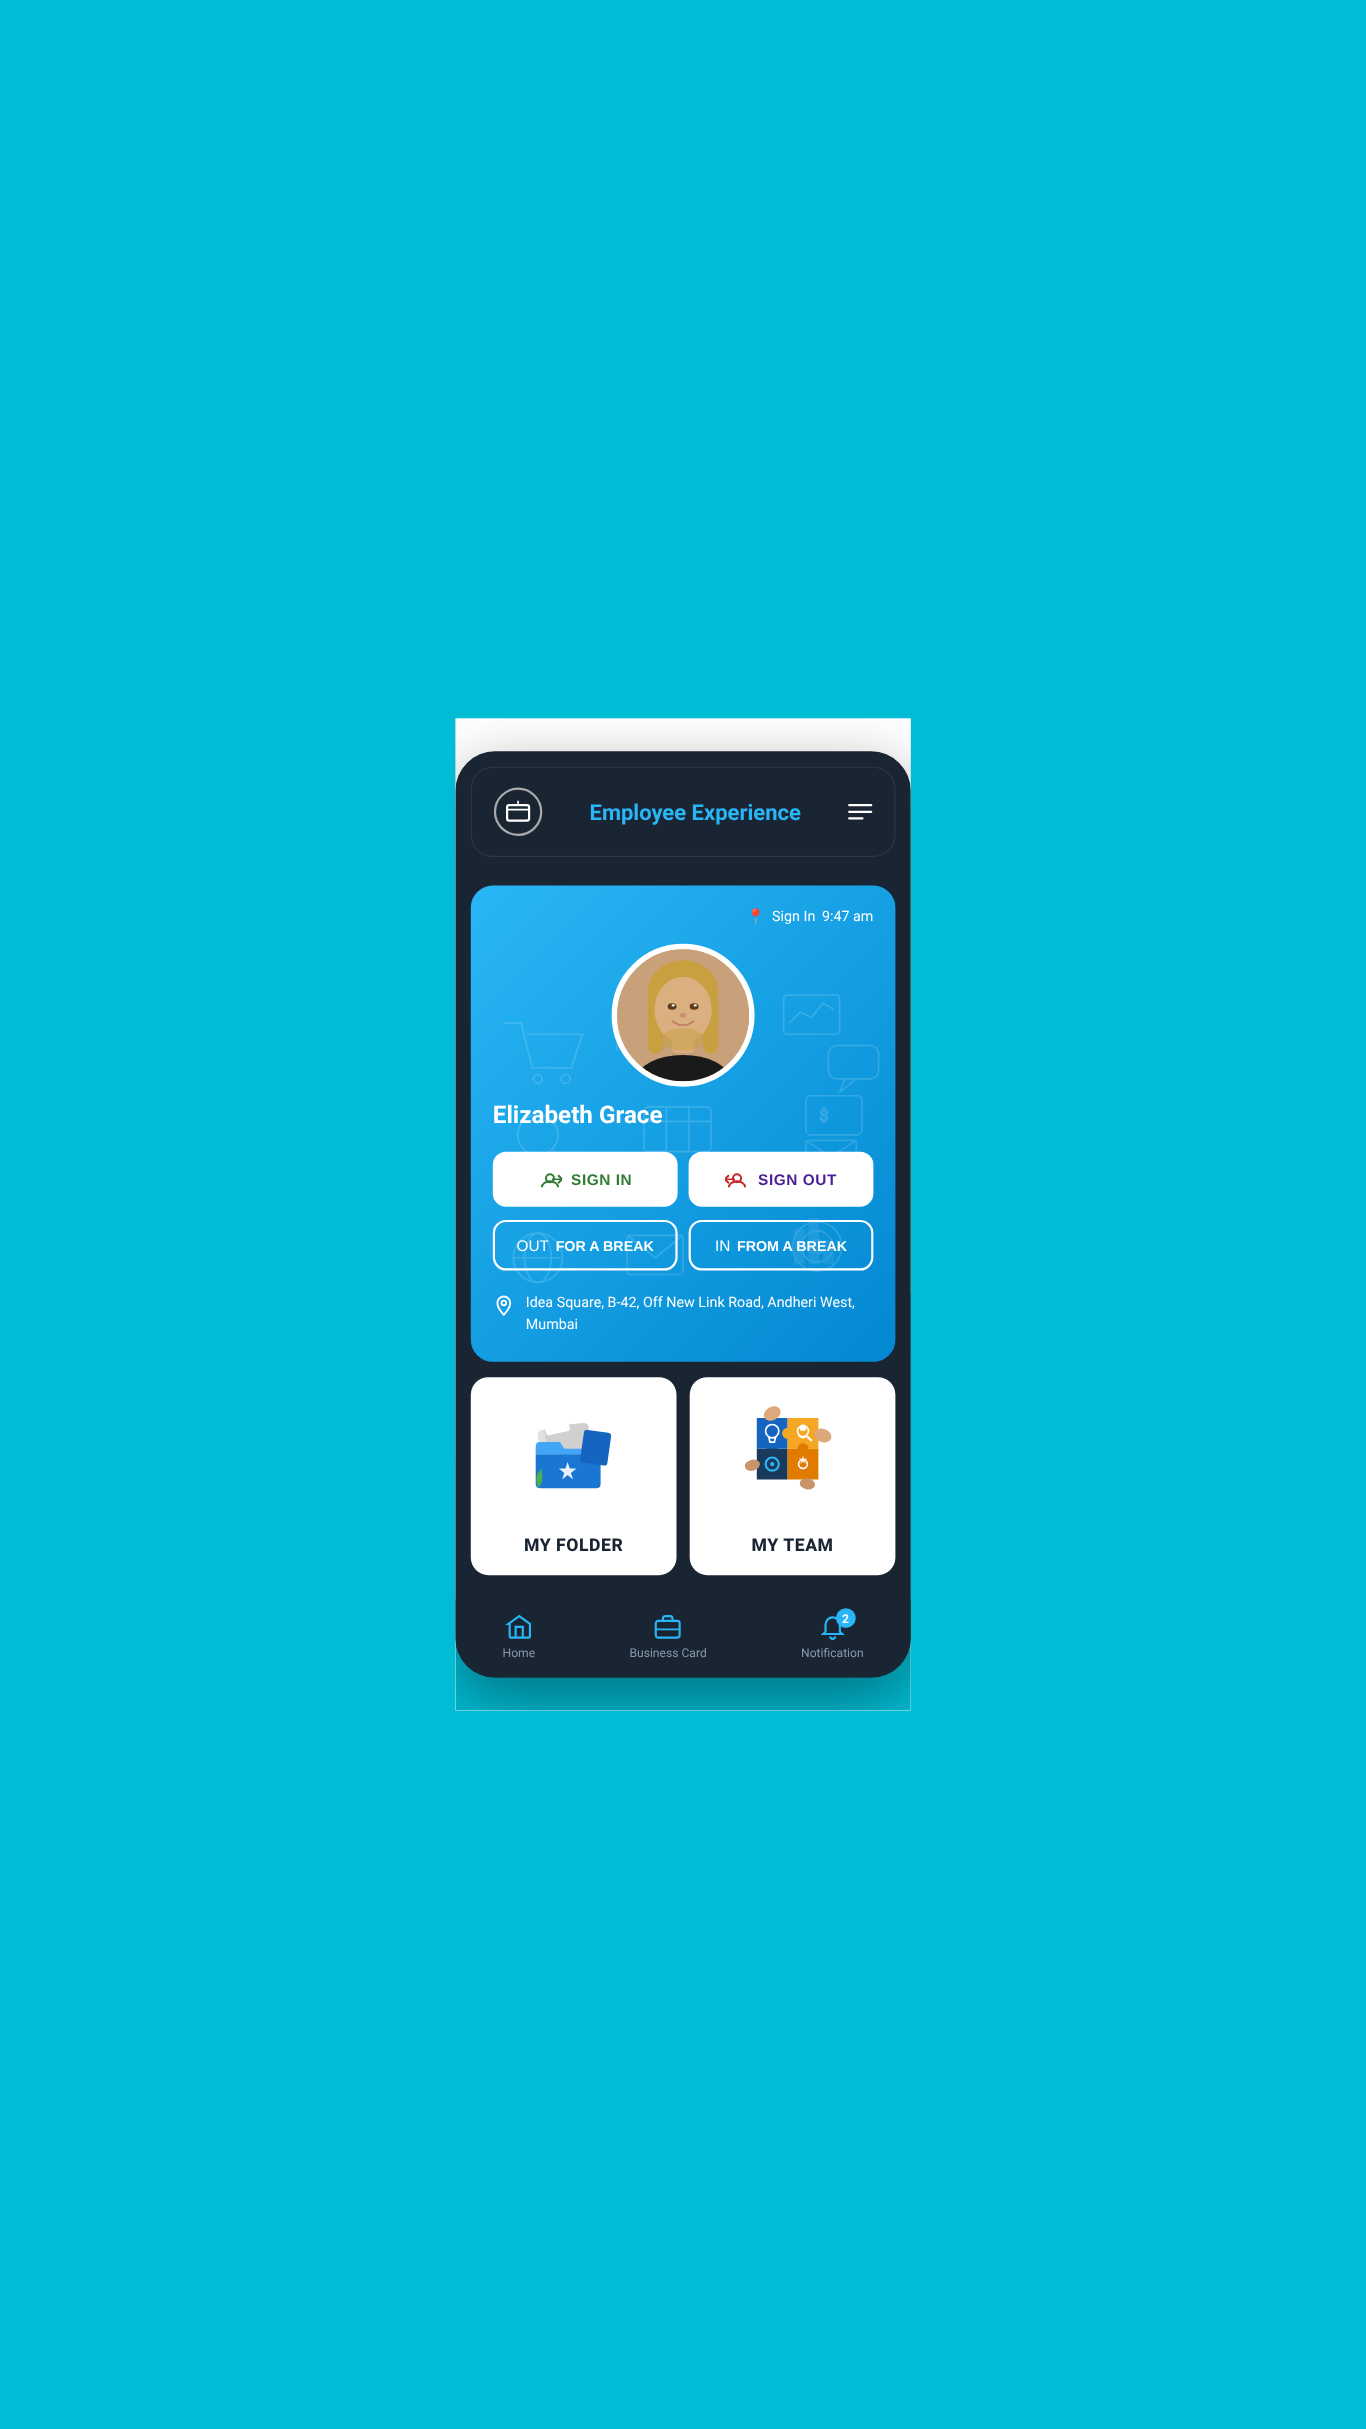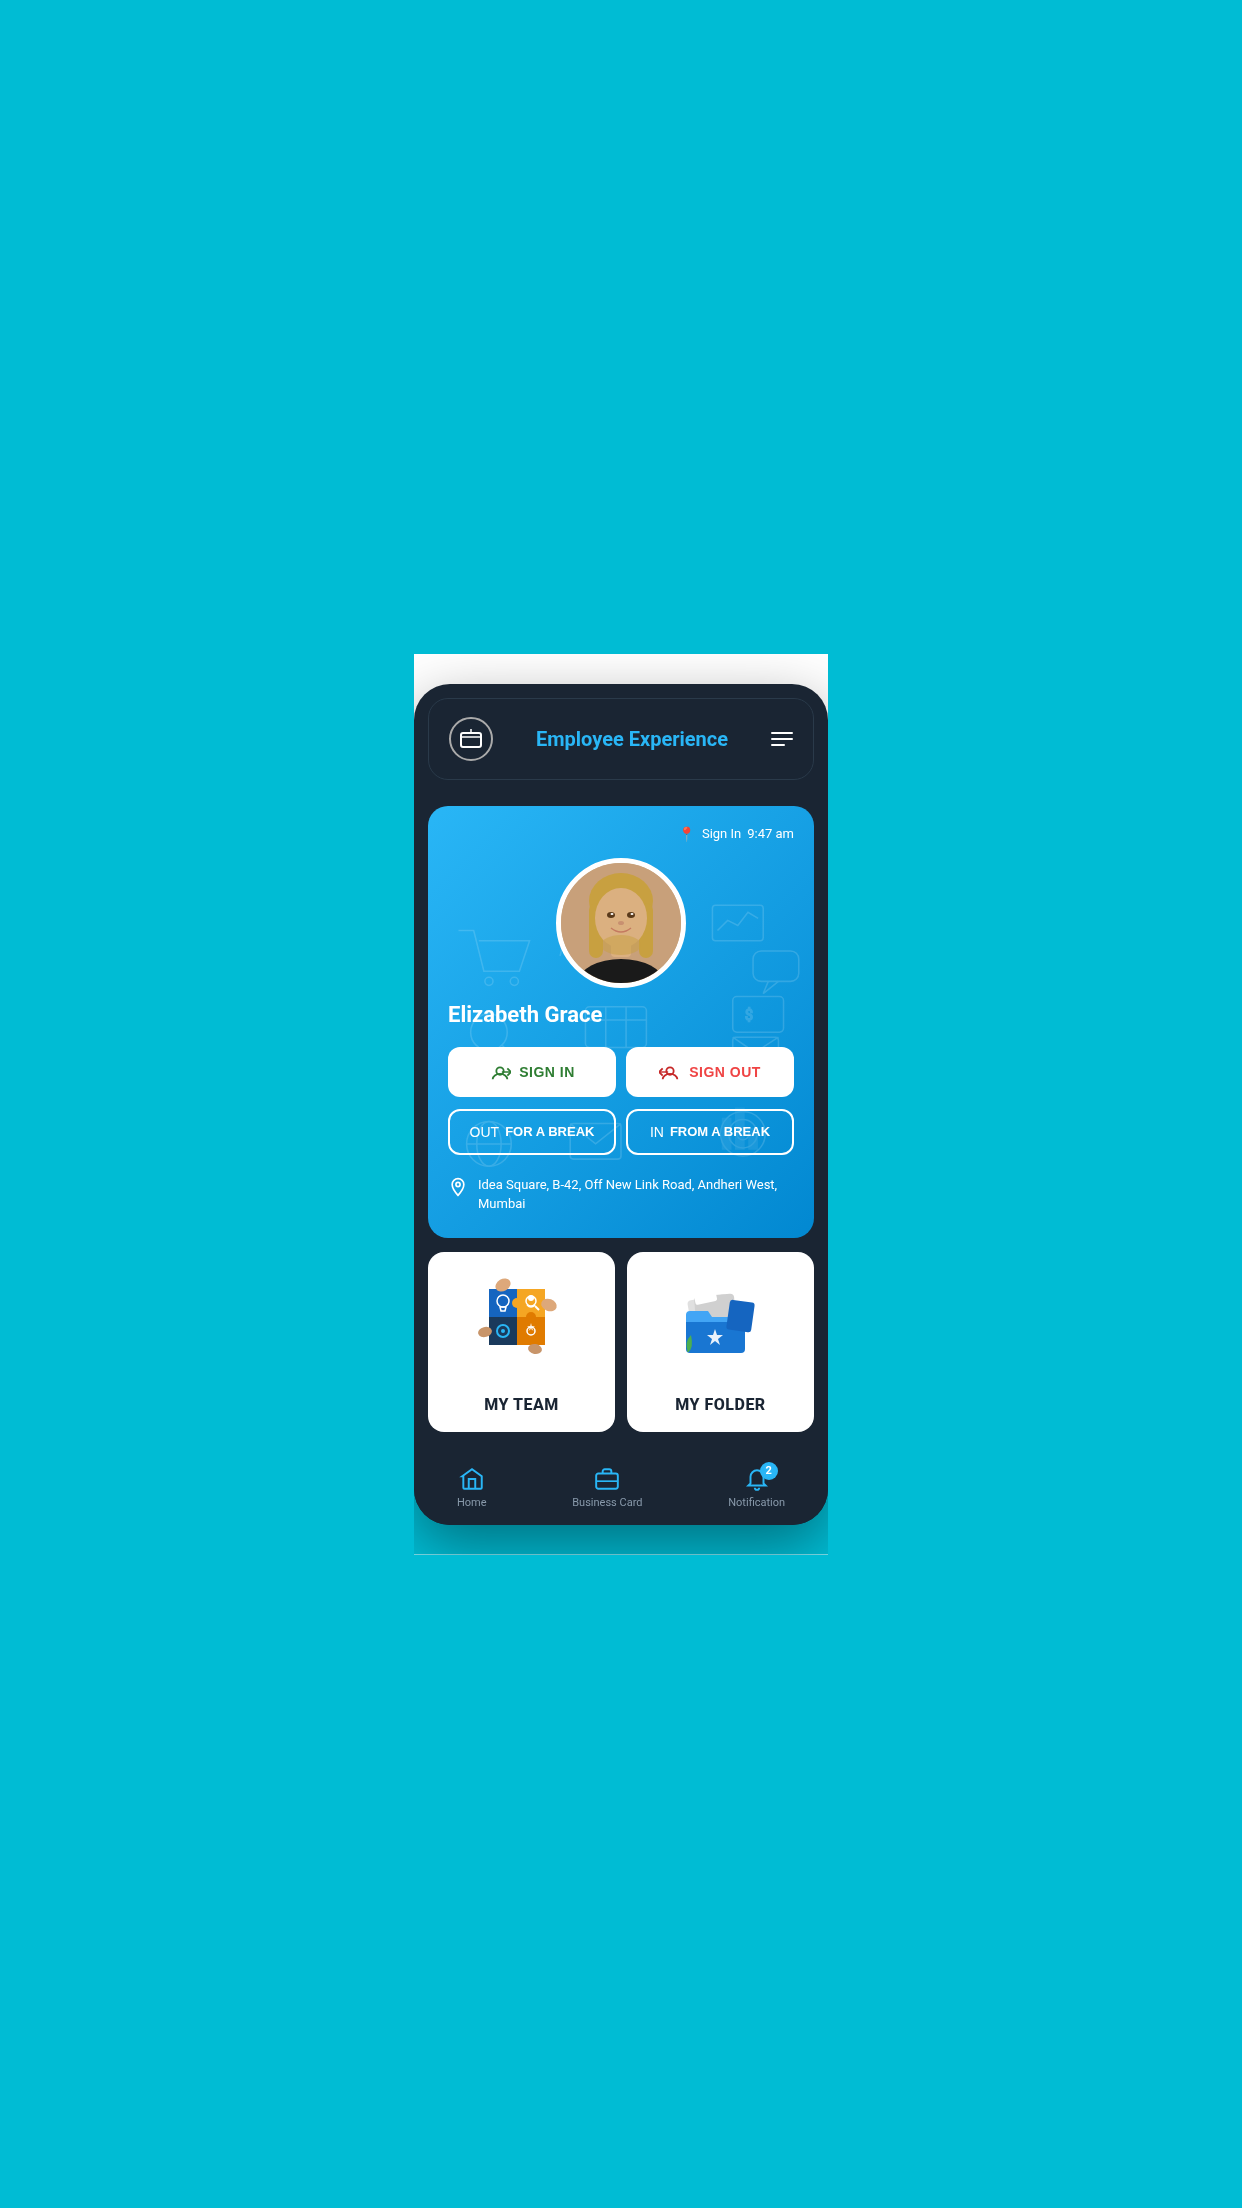--- a/index.html
+++ b/index.html
@@ -166,21 +166,21 @@
       display: flex;
       align-items: center;
       justify-content: center;
       gap: 8px;
       cursor: pointer;
       font-weight: 700;
       font-size: 14px;
       letter-spacing: 0.5px;
     }
     .btn-sign-in { color: #2e7d32; }
-    .btn-sign-out { color: #ef4444; }
+    .btn-sign-out { color: #4c1d95; }
     .break-buttons {
       display: flex;
       gap: 10px;
       margin-bottom: 20px;
       position: relative;
       z-index: 1;
     }
     .btn-break {
       flex: 1;
       background: transparent;
@@ -461,20 +461,43 @@
         <span class="location-text">Idea Square, B-42, Off New Link Road, Andheri West, Mumbai</span>
       </div>
     </div>
 
     <div class="grid-section">
 
       <div class="grid-card">
         <div class="grid-card-illustration">
           <svg width="90" height="80" viewBox="0 0 90 80">
 
+            <rect x="15" y="20" width="40" height="50" rx="4" fill="#e0e0e0" transform="rotate(-10, 35, 45)"></rect>
+            <rect x="20" y="18" width="40" height="50" rx="4" fill="#d0d0d0" transform="rotate(-5, 40, 43)"></rect>
+
+            <path d="M10 45 L10 72 Q10 76 14 76 L65 76 Q69 76 69 72 L69 45 Z" fill="#1976d2"></path>
+            <path d="M10 45 L10 38 Q10 34 14 34 L32 34 L36 40 L65 40 Q69 40 69 44 L69 45 Z" fill="#42a5f5"></path>
+
+            <polygon points="39,52 41,58 47,58 42,62 44,68 39,64 34,68 36,62 31,58 37,58" fill="white" opacity="0.9"></polygon>
+
+            <rect x="52" y="24" width="25" height="30" rx="3" fill="#1565c0" transform="rotate(8, 64, 39)"></rect>
+
+            <rect x="18" y="10" width="22" height="16" rx="2" fill="white" transform="rotate(-12, 29, 18)"></rect>
+
+            <path d="M12 75 Q8 65 15 58 Q18 72 12 75Z" fill="#4caf50"></path>
+            <line x1="12" y1="75" x2="13" y2="65" stroke="#4caf50" stroke-width="1.5"></line>
+          </svg>
+        </div>
+        <span class="grid-card-label">MY FOLDER</span>
+      </div>
+
+      <div class="grid-card">
+        <div class="grid-card-illustration">
+          <svg width="90" height="80" viewBox="0 0 90 80">
+
             <g transform="translate(12, 40)">
               <path d="M0 0 L28 0 L28 28 L0 28 Z" fill="#1a3a5c" rx="3"></path>
               <circle cx="14" cy="0" r="5" fill="#1a3a5c"></circle>
               <circle cx="28" cy="14" r="5" fill="white" fill-opacity="0"></circle>
 
               <circle cx="14" cy="14" r="6" fill="none" stroke="#29b6f6" stroke-width="2"></circle>
               <circle cx="14" cy="14" r="2" fill="#29b6f6"></circle>
             </g>
 
             <g transform="translate(12, 12)">
@@ -509,43 +532,20 @@
 
             <ellipse cx="72" cy="28" rx="8" ry="6" fill="#dda87a" transform="rotate(20, 72, 28)"></ellipse>
 
             <ellipse cx="58" cy="72" rx="7" ry="5" fill="#c8956a" transform="rotate(10, 58, 72)"></ellipse>
 
             <ellipse cx="8" cy="55" rx="7" ry="5" fill="#c8956a" transform="rotate(-15, 8, 55)"></ellipse>
           </svg>
         </div>
         <span class="grid-card-label">MY TEAM</span>
       </div>
-
-      <div class="grid-card">
-        <div class="grid-card-illustration">
-          <svg width="90" height="80" viewBox="0 0 90 80">
-
-            <rect x="15" y="20" width="40" height="50" rx="4" fill="#e0e0e0" transform="rotate(-10, 35, 45)"></rect>
-            <rect x="20" y="18" width="40" height="50" rx="4" fill="#d0d0d0" transform="rotate(-5, 40, 43)"></rect>
-
-            <path d="M10 45 L10 72 Q10 76 14 76 L65 76 Q69 76 69 72 L69 45 Z" fill="#1976d2"></path>
-            <path d="M10 45 L10 38 Q10 34 14 34 L32 34 L36 40 L65 40 Q69 40 69 44 L69 45 Z" fill="#42a5f5"></path>
-
-            <polygon points="39,52 41,58 47,58 42,62 44,68 39,64 34,68 36,62 31,58 37,58" fill="white" opacity="0.9"></polygon>
-
-            <rect x="52" y="24" width="25" height="30" rx="3" fill="#1565c0" transform="rotate(8, 64, 39)"></rect>
-
-            <rect x="18" y="10" width="22" height="16" rx="2" fill="white" transform="rotate(-12, 29, 18)"></rect>
-
-            <path d="M12 75 Q8 65 15 58 Q18 72 12 75Z" fill="#4caf50"></path>
-            <line x1="12" y1="75" x2="13" y2="65" stroke="#4caf50" stroke-width="1.5"></line>
-          </svg>
-        </div>
-        <span class="grid-card-label">MY FOLDER</span>
-      </div>
     </div>
 
     <div class="bottom-nav">
 
       <div class="nav-item">
         <svg class="nav-svg" viewBox="0 0 24 24">
           <path d="M3 9.5L12 3l9 6.5V20a1 1 0 01-1 1H5a1 1 0 01-1-1V9.5z" stroke="#29b6f6" fill="none" stroke-width="1.8"></path>
           <path d="M9 21V12h6v9" stroke="#29b6f6" fill="none" stroke-width="1.8"></path>
         </svg>
         <span class="nav-label">Home</span>

